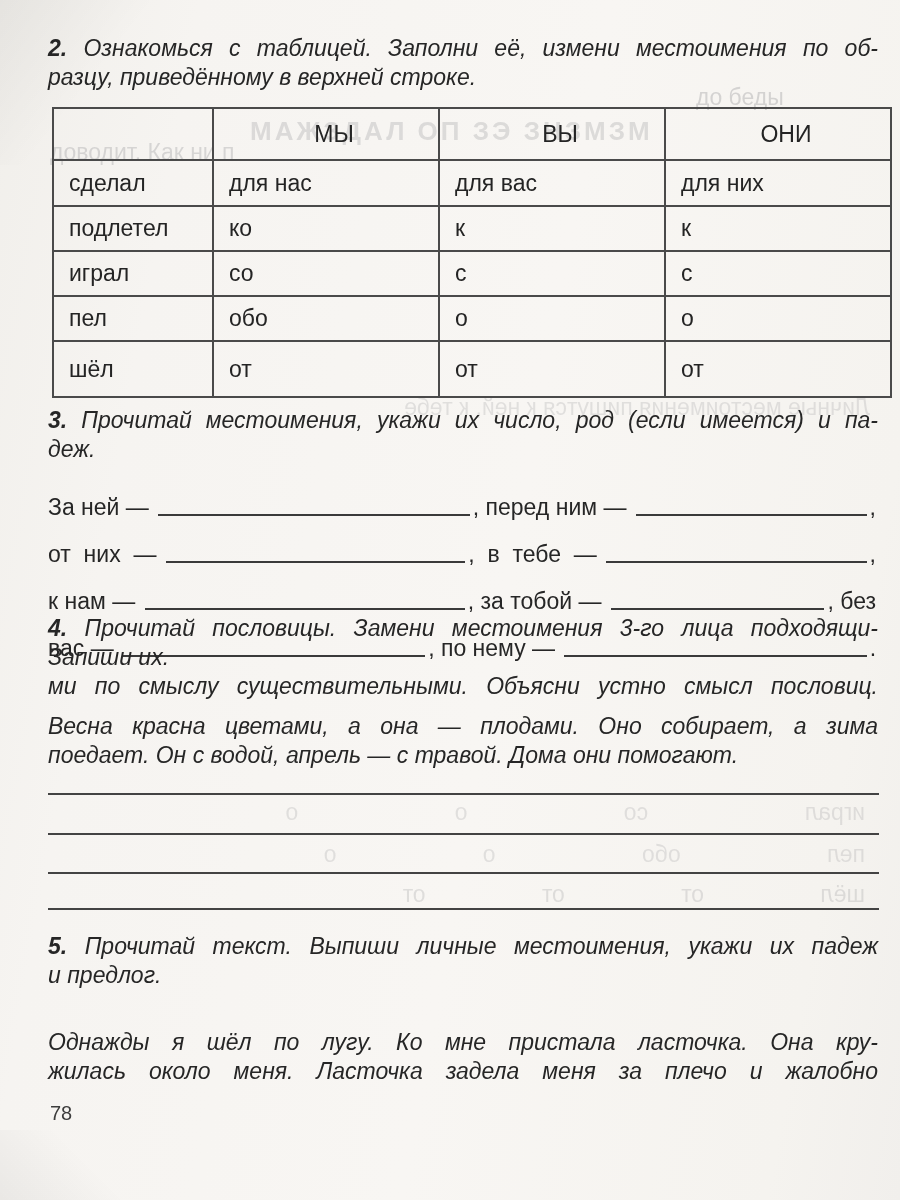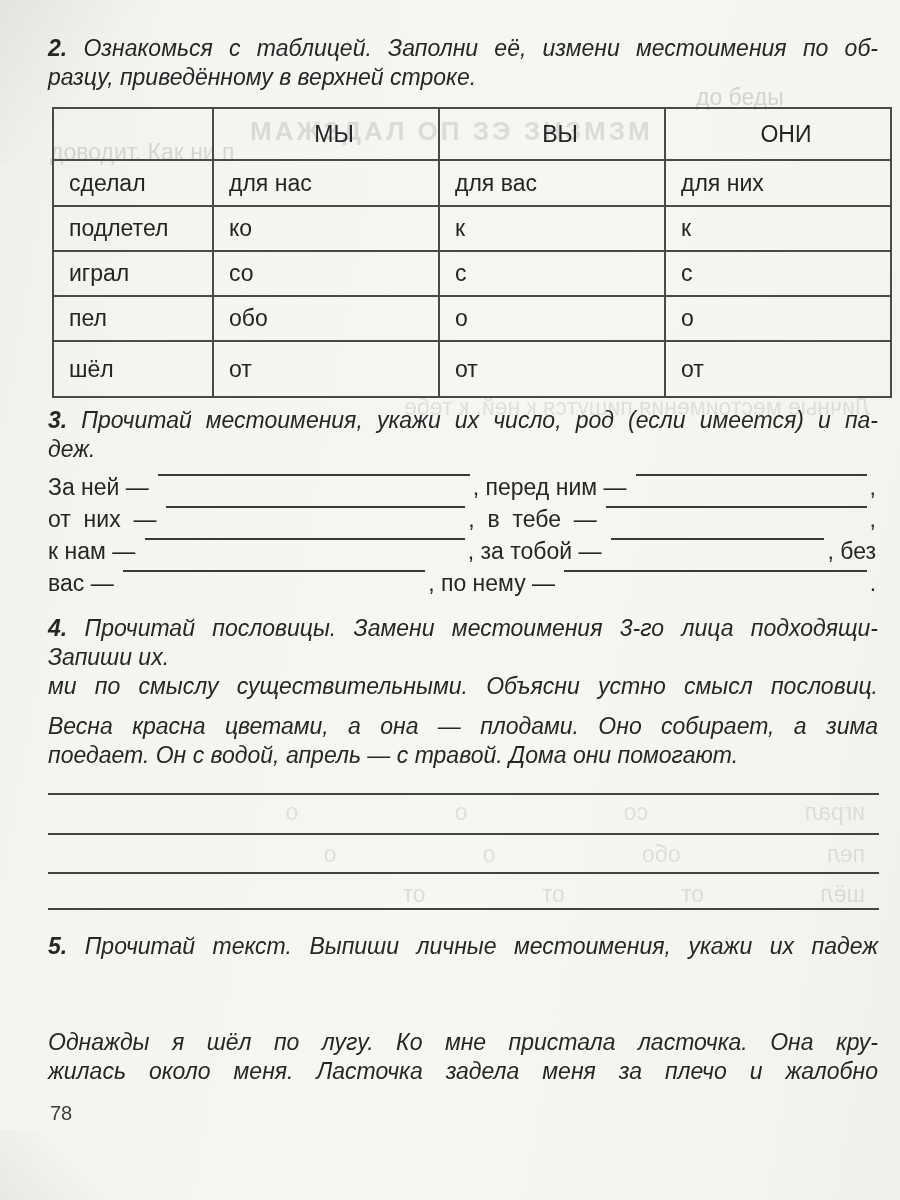--- a/index.html
+++ b/index.html
@@ -42,21 +42,21 @@
   .tbl > div {
     border-left:2px solid #4a4a4a; border-top:2px solid #4a4a4a;
     display:flex; align-items:center; padding-left:15px;
     font-size:23px; color:#242424; white-space:pre;
   }
   .tbl > div:nth-child(4n+1){ border-left:none; }
   .tbl > div:nth-child(-n+4){ border-top:none; }
   .tbl > div.hd { justify-content:center; padding-left:16px; }
   
   .fillwrap { position:absolute; left:48px; top:474px; width:828px; }
-  .fline { display:flex; height:32px; }
+  .fline { display:flex; align-items:flex-end; height:32px;margin-top:15px; }
   .fline .t { white-space:pre; font-size:23px; line-height:27px; color:#262626; }
   .blank { flex-grow:1; border-bottom:2px solid #3a3a3a; margin:0 3px 5px 3px; height:2px; }
   
   .anslines { position:absolute; left:48px; top:793px; width:831px; height:120px; }
   .ansline { position:absolute; left:0; width:100%; border-top:2px solid #434343; }
   .ansline.n0{ top:0; } .ansline.n1{ top:40px; } .ansline.n2{ top:79px; } .ansline.n3{ top:115px; }
   
   .pagenum { position:absolute; left:50px; top:1102px; font-size:20px; color:#3d3d3d; }
   
   .ghost {
@@ -173,20 +173,21 @@
 
   <div class="anslines">
     <div class="ansline n0"></div>
     <div class="ansline n1"></div>
     <div class="ansline n2"></div>
     <div class="ansline n3"></div>
   </div>
 
   <section class="block" style="top:932px">
     <div class="jline"><span class="num">5.</span>  <span>Прочитай текст. Выпиши личные местоимения, укажи их падеж</span></div>
+    <div class="jline last">и предлог.</div>
   </section>
 
   <section class="block" style="top:1028px">
     <div class="jline">Однажды я шёл по лугу. Ко мне пристала ласточка. Она кру-</div>
     <div class="jline">жилась около меня. Ласточка задела меня за плечо и жалобно</div>
   </section>
 
   <div class="pagenum">78</div>
 </div>
 

